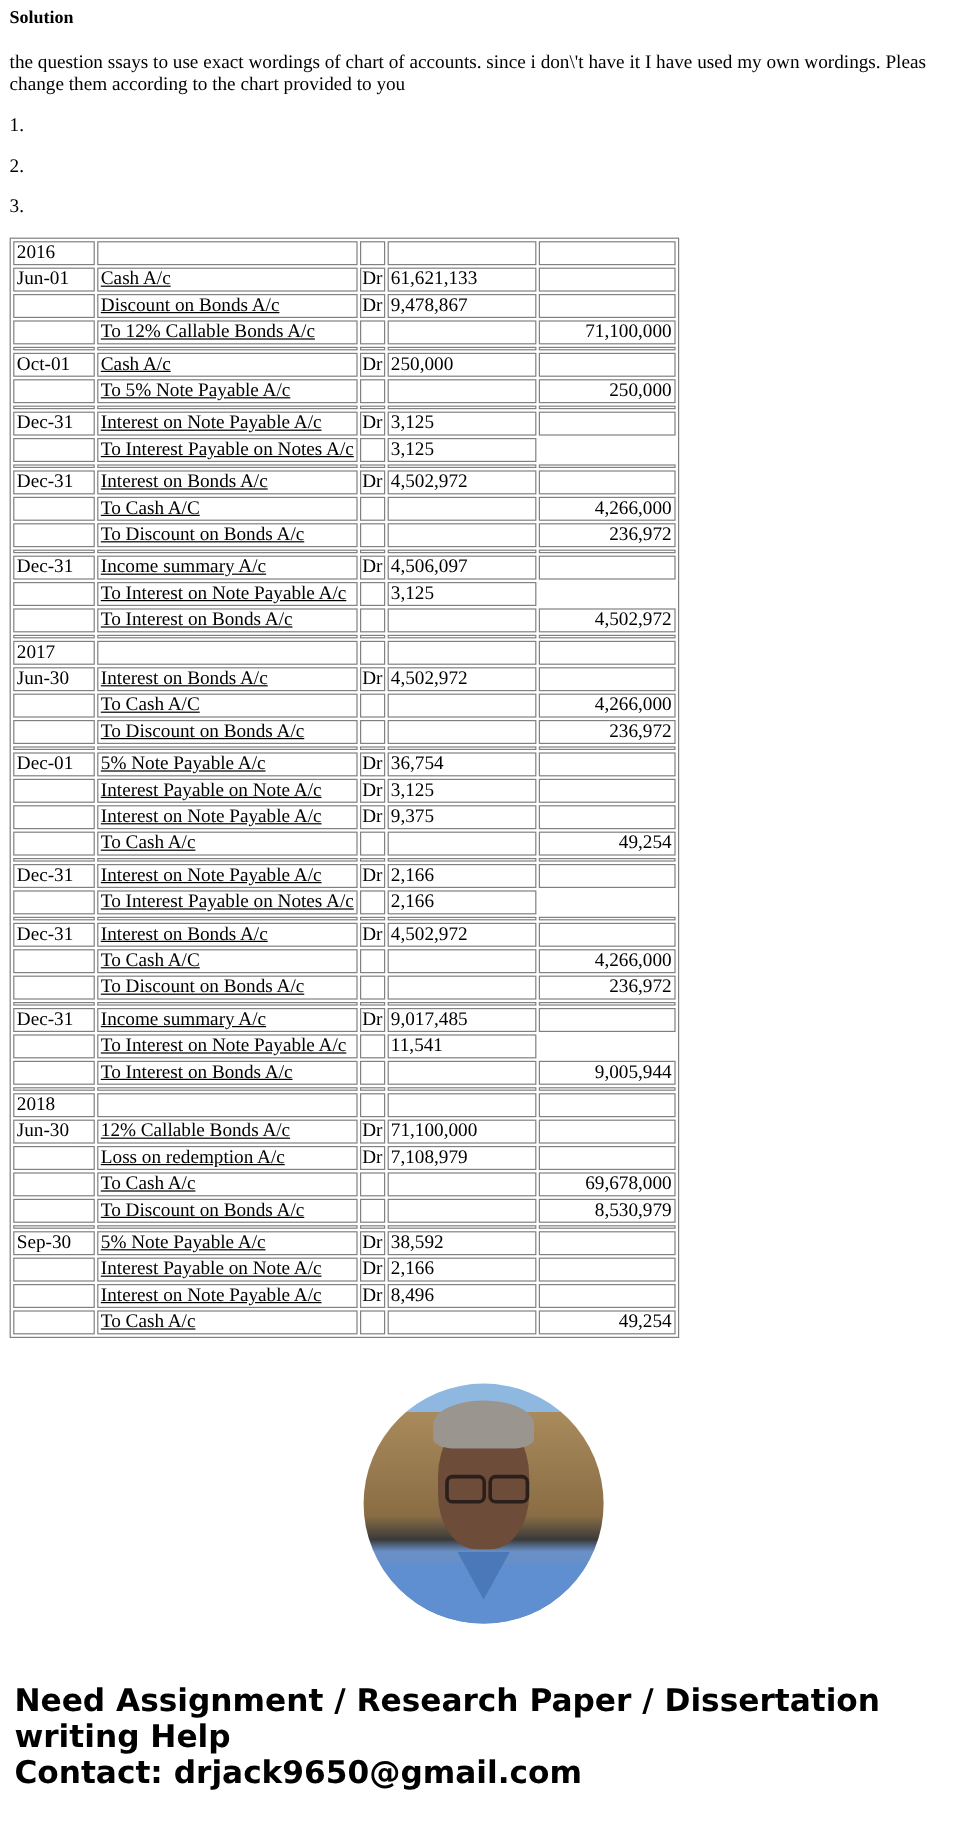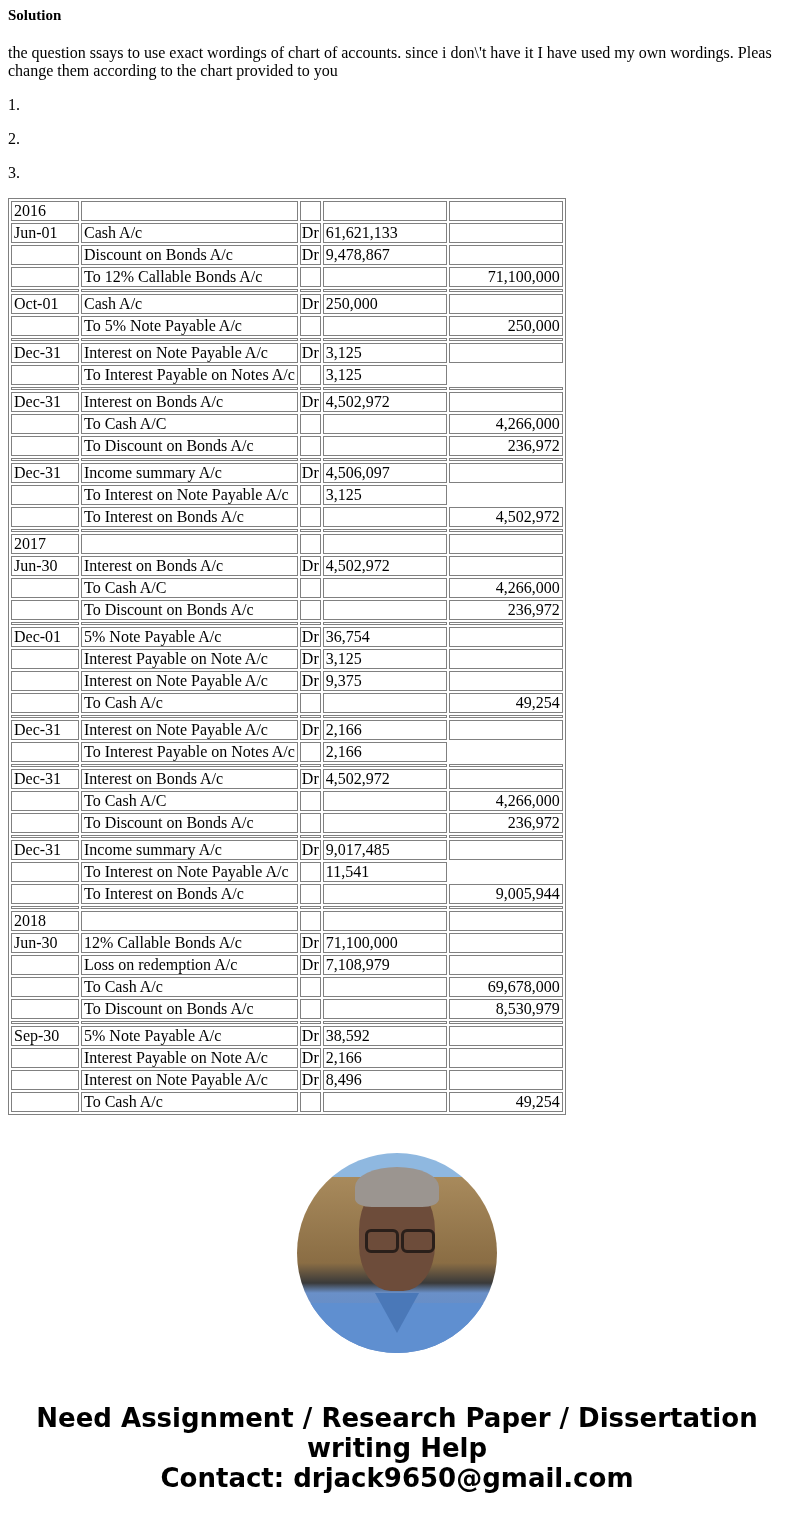--- a/index.html
+++ b/index.html
@@ -4,28 +4,28 @@
 <style>
   html, body { margin: 0; padding: 0; background: #ffffff; }
   body { width: 794px; font-family: "Liberation Serif", serif; color: #000; font-size: 16px; }
   .wrap { padding: 0 8px; }
   h3 { font-size: 15px; font-weight: bold; margin: 4px 0 0 0; line-height: 22px; }
   p { margin: 16px 0; line-height: 18px; }
   p.intro { margin-top: 18px; }
   table.journal { border: 1px solid #808080; border-spacing: 2px; border-collapse: separate; margin-top: 8px; }
   table.journal td { border: 1px solid #808080; padding: 0 2px; height: 18px; line-height: 18px; white-space: nowrap; font-size: 16px; }
   td.c-date { width: 62px; }
-  td.c-acct { width: 207px; }
+  td.c-acct { width: 207px; text-decoration: underline; }
   td.c-dr { width: 14px; padding: 0 1px !important; }
   td.c-debit { width: 112px; text-align: left; padding-right: 8px !important; }
   td.c-credit { width: 108px; text-align: right; }
   td.c-debit.flush { padding-right: 0 !important; }
   tr.sep td { height: 1px; line-height: 1px; padding: 0; font-size: 1px; }
   td.nocell { border: none !important; }
-  .footer { text-align: center; margin-top: 38px; }
+  .footer { text-align: left; margin-top: 38px; padding-left: 12px; }
   .avatar { width: 200px; height: 200px; border-radius: 50%; margin: 0 auto; overflow: hidden; position: relative;
     background: linear-gradient(180deg, #8fb8e0 0%, #8fb8e0 12%, #a88a5c 12%, #8a6d44 55%, #3a3a3a 65%, #6a90c8 70%, #5b86c4 100%); }
   .avatar .face { position: absolute; left: 62px; top: 28px; width: 76px; height: 110px; border-radius: 45% 45% 42% 42%; background: #6d4c3a; }
   .avatar .hair { position: absolute; left: 58px; top: 14px; width: 84px; height: 40px; border-radius: 50% 50% 20% 20%; background: #9b9590; }
   .avatar .glasses-l { position: absolute; left: 68px; top: 76px; width: 28px; height: 18px; border: 3px solid #2a1f1a; border-radius: 6px; }
   .avatar .glasses-r { position: absolute; left: 104px; top: 76px; width: 28px; height: 18px; border: 3px solid #2a1f1a; border-radius: 6px; }
   .avatar .shirt { position: absolute; left: 0; top: 150px; width: 200px; height: 60px; background: #5f8fd0; }
   .avatar .collar { position: absolute; left: 78px; top: 140px; width: 44px; height: 40px; background: #4a78b8; clip-path: polygon(0 0, 50% 100%, 100% 0); }
   .promo { font-family: "DejaVu Sans", sans-serif; font-weight: bold; font-size: 26px; line-height: 30px; margin-top: 50px; }
 </style>

